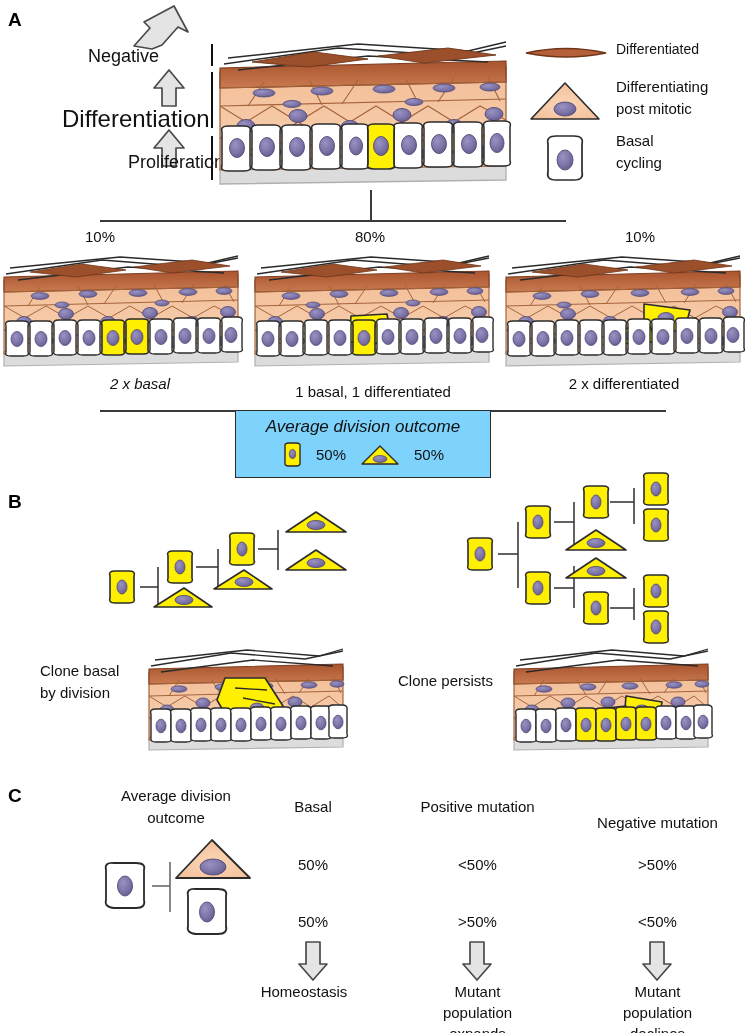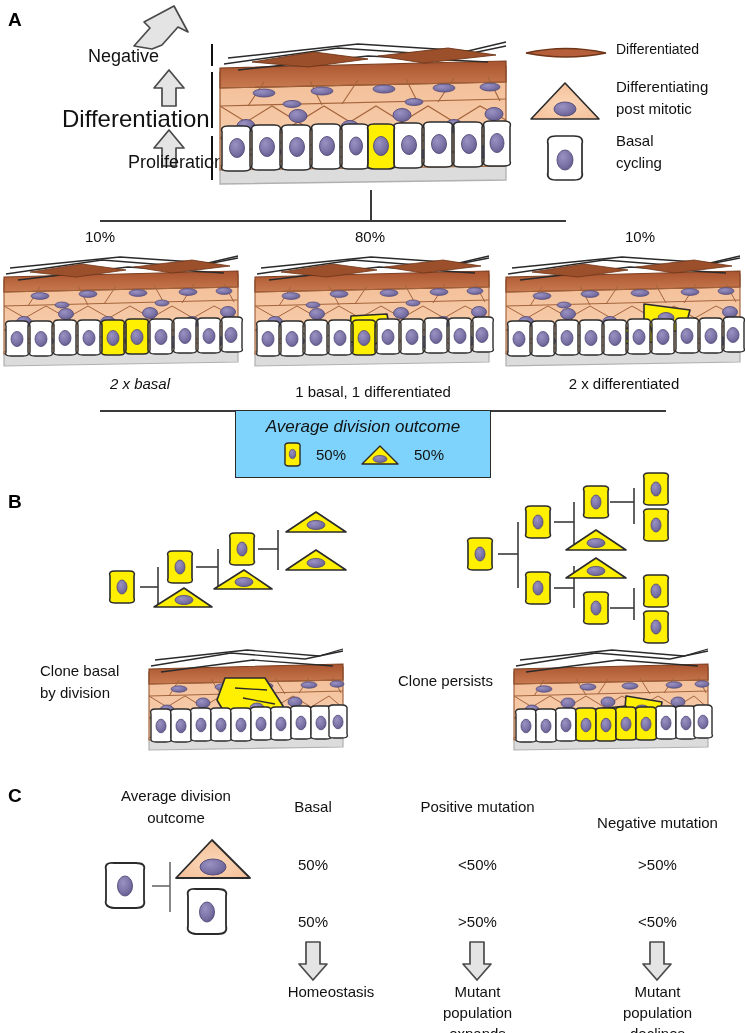--- a/index.html
+++ b/index.html
@@ -688,21 +688,21 @@
     <path d="M96,62 q-2,-8 8,-7 l22,0 q10,0 8,7 l0,30 q2,8 -8,8 l-22,0 q-10,-1 -8,-8 Z" fill="#ffffff" stroke="#2b2b2b" stroke-width="1.8"></path>
     <ellipse cx="115" cy="78" rx="7.5" ry="10" fill="url(#nucGrad)" stroke="#514977" stroke-width="0.9"></ellipse>
   </svg>
 
   <div class="abs txt center" style="left:253px; top:798px; width:120px;">Basal</div>
   <div class="abs txt center" style="left:253px; top:856px; width:120px;">50%</div>
   <div class="abs txt center" style="left:253px; top:913px; width:120px;">50%</div>
   <svg class="abs" style="left:297px; top:940px;" width="32" height="42">
     <path d="M9,2 L23,2 L23,24 L30,24 L16,40 L2,24 L9,24 Z" fill="#e4e4e4" stroke="#4a4a4a" stroke-width="1.7" stroke-linejoin="round"></path>
   </svg>
-  <div class="abs txt center" style="left:261px; top:983px; width:140px;text-align:center;">Homeostasis</div>
+  <div class="abs txt center" style="left:234px; top:983px; width:140px;text-align:center;">Homeostasis</div>
 
   <div class="abs txt center" style="left:390px; top:798px; width:175px;">Positive mutation</div>
   <div class="abs txt center" style="left:390px; top:856px; width:175px;">&lt;50%</div>
   <div class="abs txt center" style="left:390px; top:913px; width:175px;">&gt;50%</div>
   <svg class="abs" style="left:461px; top:940px;" width="32" height="42">
     <path d="M9,2 L23,2 L23,24 L30,24 L16,40 L2,24 L9,24 Z" fill="#e4e4e4" stroke="#4a4a4a" stroke-width="1.7" stroke-linejoin="round"></path>
   </svg>
   <div class="abs txt center" style="left:390px; top:983px; width:175px;">Mutant</div>
   <div class="abs txt center" style="left:390px; top:1004px; width:175px;">population</div>
   <div class="abs txt center" style="left:390px; top:1025px; width:175px;">expands</div>

